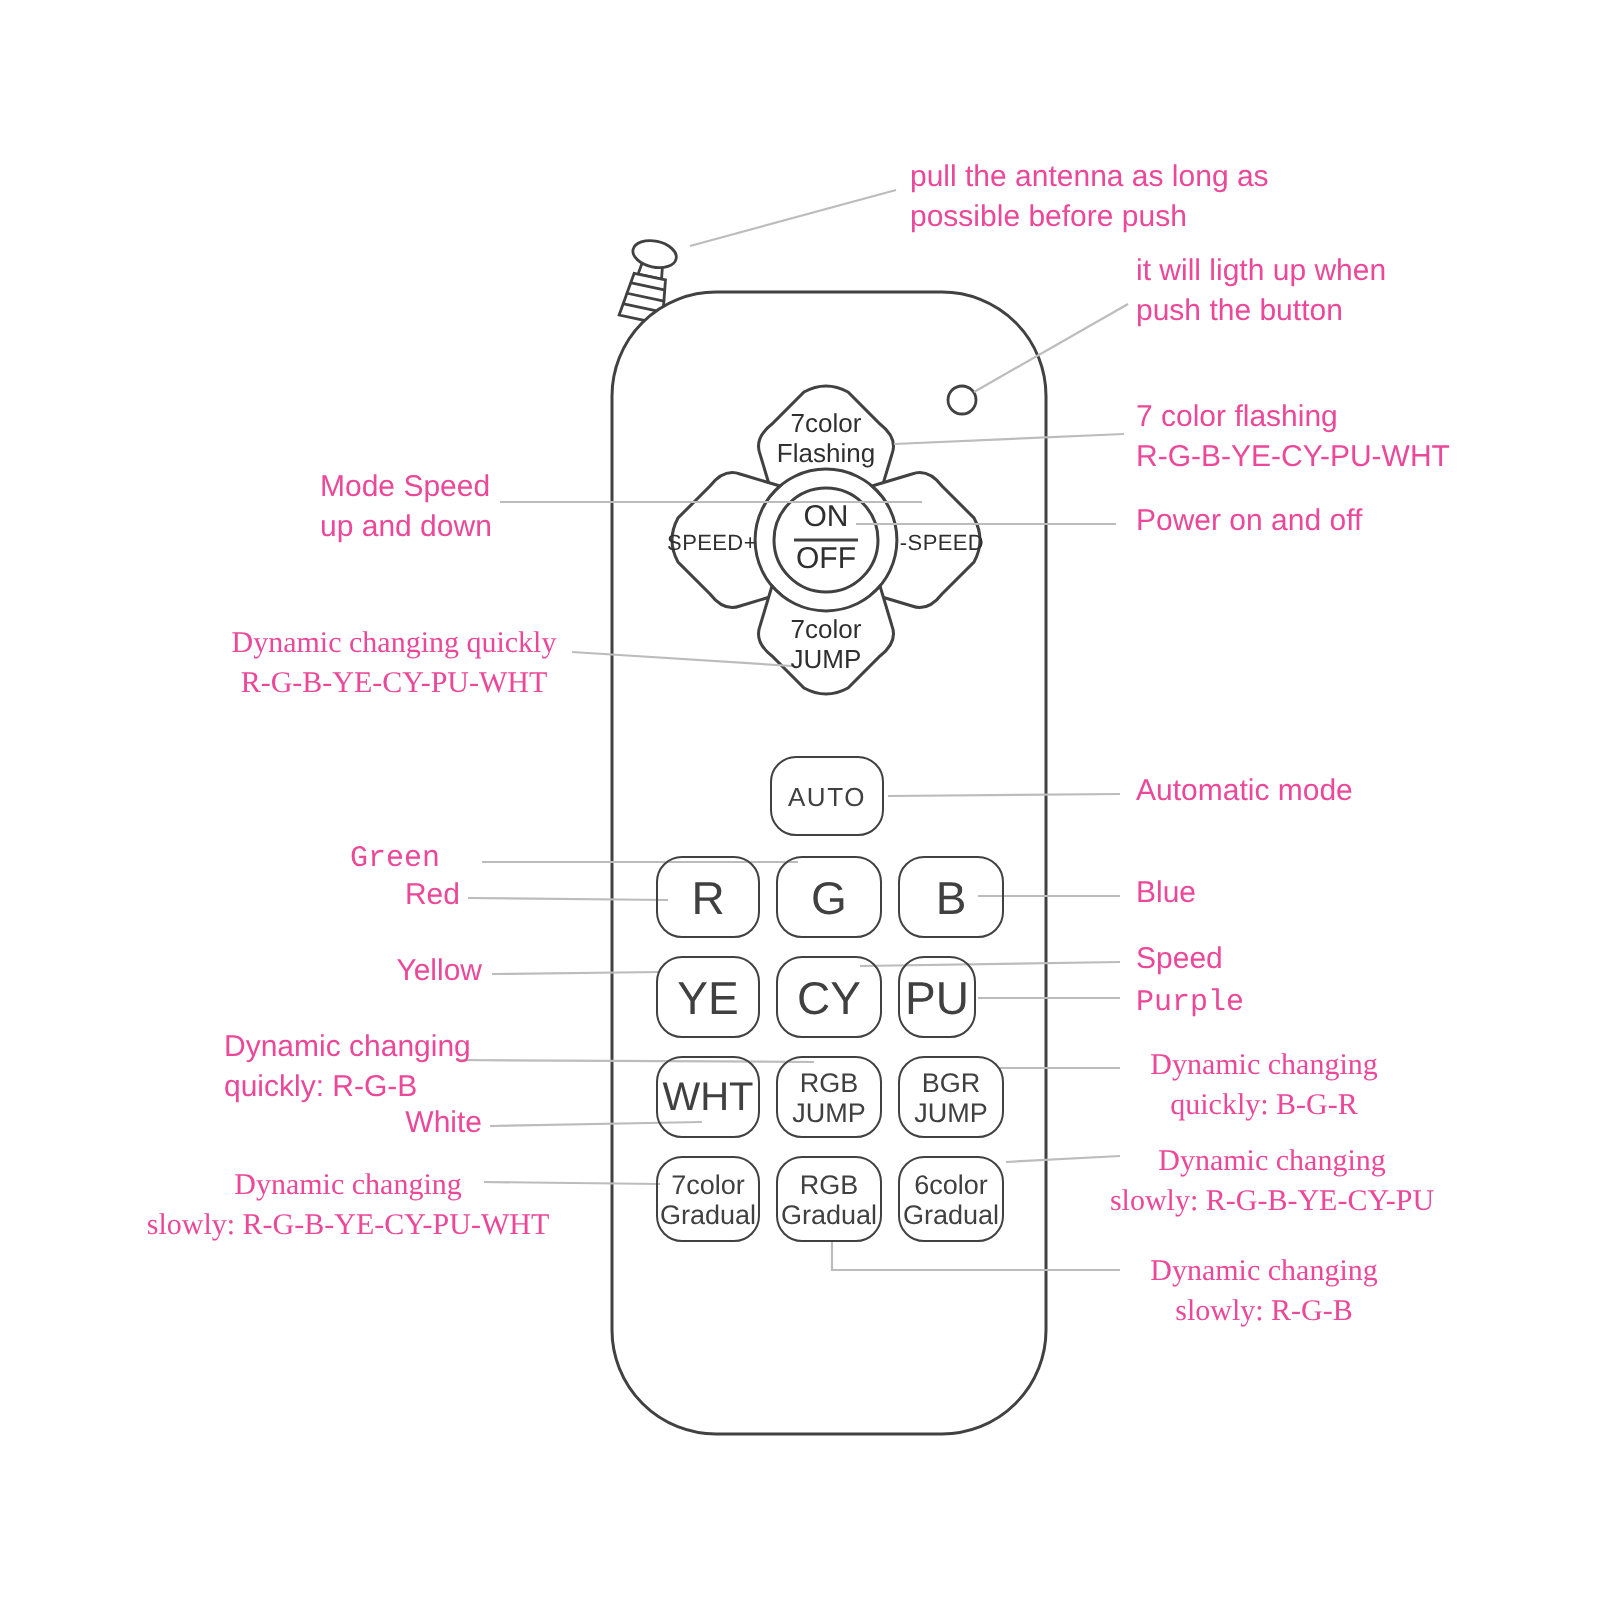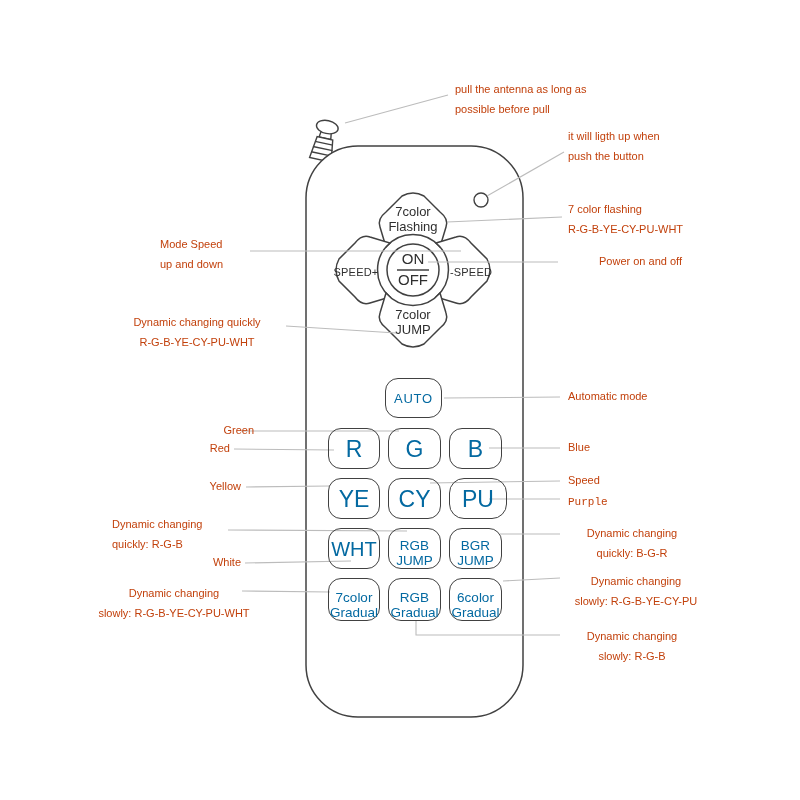--- a/index.html
+++ b/index.html
@@ -1,27 +1,27 @@
 <!DOCTYPE html>
 <html><head>
 <meta charset="utf-8">
 <style>
   html,body{margin:0;padding:0;background:#fff;}
   #stage{position:relative;width:800px;height:800px;background:#fff;overflow:hidden;
          font-family:"Liberation Sans",sans-serif;}
   #drawing{position:absolute;left:0;top:0;}
-  .ann{position:absolute;font-size:11px;line-height:20px;color:#c2410c;white-space:nowrap;}
-  .ac{text-align:center;}
+  .ann{position:absolute;font-size:15px;line-height:20px;color:#ec4899;white-space:nowrap;}
+  .ac{text-align:center;font-family:Liberation Serif, serif;}
   .ar{text-align:right;}
   .btn{position:absolute;box-sizing:border-box;border:1.5px solid #414141;border-radius:13px;
        background:transparent;display:flex;flex-direction:column;align-items:center;
-       justify-content:center;color:#0369a1;cursor:pointer;padding:0;}
+       justify-content:center;color:#404040;cursor:pointer;padding:0;}
   .big{font-size:23px;line-height:24px;}
   .wht{font-size:20px;line-height:22px;}
-  .sm{font-size:13.5px;line-height:15px;justify-content:flex-end;}
+  .sm{font-size:13.5px;line-height:15px;}
   .plabel{position:absolute;text-align:center;color:#2f2f2f;font-size:13px;line-height:15px;
           pointer-events:none;}
   .speedlbl{font-size:11px;letter-spacing:0.2px;}
   .onoff{font-size:15px;line-height:21px;font-weight:400;}
   .autolbl{font-size:13px;letter-spacing:0.8px;}
 </style>
 </head>
 <body>
 
 <div id="stage">
@@ -105,21 +105,21 @@
   <button class="btn big" style="left:449px;top:428px;width:53px;height:41px;">
     <span>B</span>
     </button>
 
   <button class="btn big" style="left:328px;top:478px;width:52px;height:41px;">
     <span>YE</span>
     </button>
   <button class="btn big" style="left:388px;top:478px;width:53px;height:41px;">
     <span>CY</span>
     </button>
-  <button class="btn big" style="left:449px;top:478px;width:58px;height:41px;border-radius:15px;">
+  <button class="btn big" style="left:449px;top:478px;width:39px;height:41px;">
     <span>PU</span>
     </button>
 
   <button class="btn wht" style="left:328px;top:528px;width:52px;height:41px;">
     <span>WHT</span>
     </button>
   <button class="btn sm" style="left:388px;top:528px;width:53px;height:41px;">
     <span>RGB</span>
       <span>JUMP</span>
     </button>
@@ -136,31 +136,31 @@
     <span>RGB</span>
       <span>Gradual</span>
     </button>
   <button class="btn sm" style="left:449px;top:578px;width:53px;height:43px;">
     <span>6color</span>
       <span>Gradual</span>
     </button>
 
   <div class="ann" style="left:455px;top:79px;">
     <div>pull the antenna as long as</div>
-      <div>possible before pull</div>
+      <div>possible before push</div>
     </div>
   <div class="ann" style="left:568px;top:126px;">
     <div>it will ligth up when</div>
       <div>push the button</div>
     </div>
   <div class="ann" style="left:568px;top:199px;">
     <div>7 color flashing</div>
       <div>R-G-B-YE-CY-PU-WHT</div>
     </div>
-  <div class="ann" style="left:568px;top:251px;margin-left:31px;">
+  <div class="ann" style="left:568px;top:251px;">
     <span>Power on and off</span></div>
   <div class="ann" style="left:568px;top:386px;">
     <span>Automatic mode</span></div>
   <div class="ann" style="left:568px;top:437px;">
     <span>Blue</span></div>
   <div class="ann" style="left:568px;top:470px;">
     <span>Speed</span></div>
   <div class="ann" style="left:568px;top:492px;font-family:Liberation Mono, monospace;">
     <span>Purple</span></div>
   <div class="ann ac" style="left:556px;top:523px;width:152px;">
@@ -177,21 +177,21 @@
     </div>
 
   <div class="ann" style="left:160px;top:234px;">
     <div>Mode Speed</div>
       <div>up and down</div>
     </div>
   <div class="ann ac" style="left:106px;top:312px;width:182px;">
     <div>Dynamic changing quickly</div>
       <div>R-G-B-YE-CY-PU-WHT</div>
     </div>
-  <div class="ann ar" style="left:154px;top:420px;width:100px;">
+  <div class="ann ar" style="left:120px;top:420px;width:100px;font-family:Liberation Mono, monospace;">
     <span>Green</span></div>
   <div class="ann ar" style="left:130px;top:438px;width:100px;">
     <span>Red</span></div>
   <div class="ann ar" style="left:141px;top:476px;width:100px;">
     <span>Yellow</span></div>
   <div class="ann" style="left:112px;top:514px;">
     <div>Dynamic changing</div>
       <div>quickly: R-G-B</div>
     </div>
   <div class="ann ar" style="left:141px;top:552px;width:100px;">

